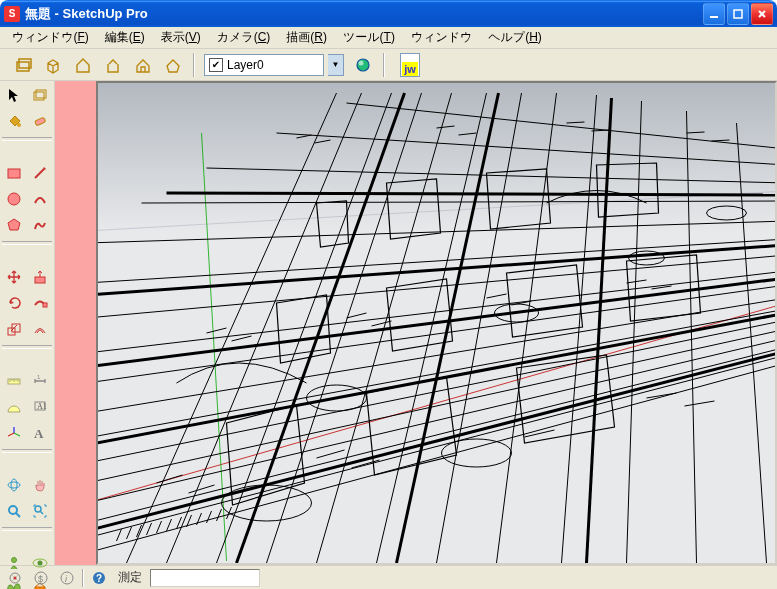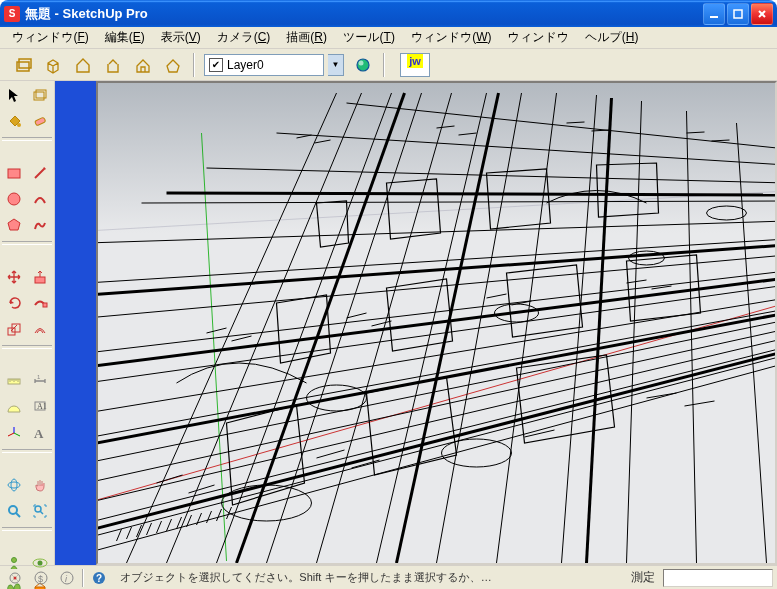--- a/index.html
+++ b/index.html
@@ -20,25 +20,25 @@
   .menubar .menuitem u { text-decoration: underline; }
   
   
   .toolbar-h { height: 32px; background: #ece9d8; display: flex; align-items: center; padding: 2px 10px; gap: 4px; border-bottom: 1px solid #d4d0c8;}
   .tbtn { width: 26px; height: 26px; display: flex; align-items: center; justify-content: center; border: 1px solid transparent; }
   .tsep { width: 2px; height: 24px; border-left: 1px solid #aaa; border-right: 1px solid #fff; margin: 0 3px;}
   .layer-group { display:flex; align-items:center; gap:4px; background:#fff0; padding:0 2px;}
   .layer-select { width: 120px; height: 22px; background: #fff; border: 1px solid #7f9db9; display:flex; align-items:center; padding:0 4px; }
   .layer-check { width:14px; height:14px; border:1px solid #555; background:#fff; margin-right:4px; display:flex; align-items:center; justify-content:center; font-size:10px; color:#000;}
   .layer-dd { width:16px; height:22px; background:#cde; border:1px solid #7f9db9; border-left:none; display:flex; align-items:center; justify-content:center; font-size:8px;}
-  .jw-btn { width:30px; height:24px; margin-left:8px; background:#ffffff; border:1px solid #7f9db9; display:flex; align-items:flex-start; justify-content:center; }
+  .jw-btn { width:20px; height:24px; margin-left:8px; background:#ffffff; border:1px solid #7f9db9; display:flex; align-items:flex-end; justify-content:center; }
   .jw-btn span { color:#33c; background:#ff0; padding:1px 2px; font-weight:bold; font-size:11px;}
   
   
-  .workspace { display: flex; height: calc(589px - 27px - 22px - 32px - 24px); background:#1d4ed8;gap:41px;}
+  .workspace { display: flex; height: calc(589px - 27px - 22px - 32px - 24px); background:#fca5a5;gap:41px;}
   
   
   .toolbox-v { width: 55px; background: #ece9d8; border-right: 1px solid #d4d0c8; display: grid; grid-template-columns: 1fr 1fr; grid-auto-rows: 25px; gap: 1px; padding: 2px; align-content:start;}
   .toolbox-v .tbtn { width: 24px; height: 24px; }
   .toolbox-v .sep-row { grid-column: 1 / -1; height: 4px; border-top:1px solid #aaa; border-bottom:1px solid #fff; margin:2px 0;}
   
   
   .canvas-wrap { flex:1; position:relative; background:#fff; border: 2px inset #d4d0c8; overflow:hidden;}
   .canvas { width:100%; height:100%; }
   
@@ -78,21 +78,20 @@
   </div>
 </div>
 
 <div class="menubar">
   <div class="menuitem"><span>ウィンドウ</span>(<u>F</u>)</div>
   <div class="menuitem"><span>編集</span>(<u>E</u>)</div>
   <div class="menuitem"><span>表示</span>(<u>V</u>)</div>
   <div class="menuitem"><span>カメラ</span>(<u>C</u>)</div>
   <div class="menuitem"><span>描画</span>(<u>R</u>)</div>
   <div class="menuitem"><span>ツール</span>(<u>T</u>)</div>
-  <div class="menuitem"><span>ウィンドウ</span>(<u>W</u>)</div>
   <div class="menuitem"><span>ウィンドウ</span></div>
   <div class="menuitem"><span>ヘルプ</span>(<u>H</u>)</div>
 </div>
 
 <div class="toolbar-h">
   <div class="tbtn">
       <svg width="18" height="18">
         <rect x="3" y="6" width="12" height="9" fill="none" stroke="#b8860b" stroke-width="1.5"></rect>
         <rect x="5" y="3" width="12" height="9" fill="none" stroke="#b8860b" stroke-width="1.5"></rect>
       </svg>
@@ -477,16 +476,15 @@
         <text x="6" y="12" font-size="9" fill="#888" font-style="italic">i</text>
       </svg>
     </div>
   <div class="ssep"></div>
   <div class="sbtn">
       <svg width="16" height="16">
         <circle cx="8" cy="8" r="6" fill="#37b"></circle>
         <text x="5" y="12" font-size="10" fill="#fff" font-weight="bold">?</text>
       </svg>
     </div>
-  <div class="status-text">オブジェクトを選択してください。Shift キーを押したまま選択するか、…</div>
   <div class="measure-label">測定</div>
   <div class="measure-box"></div>
 </div>
 
 </body></html>

